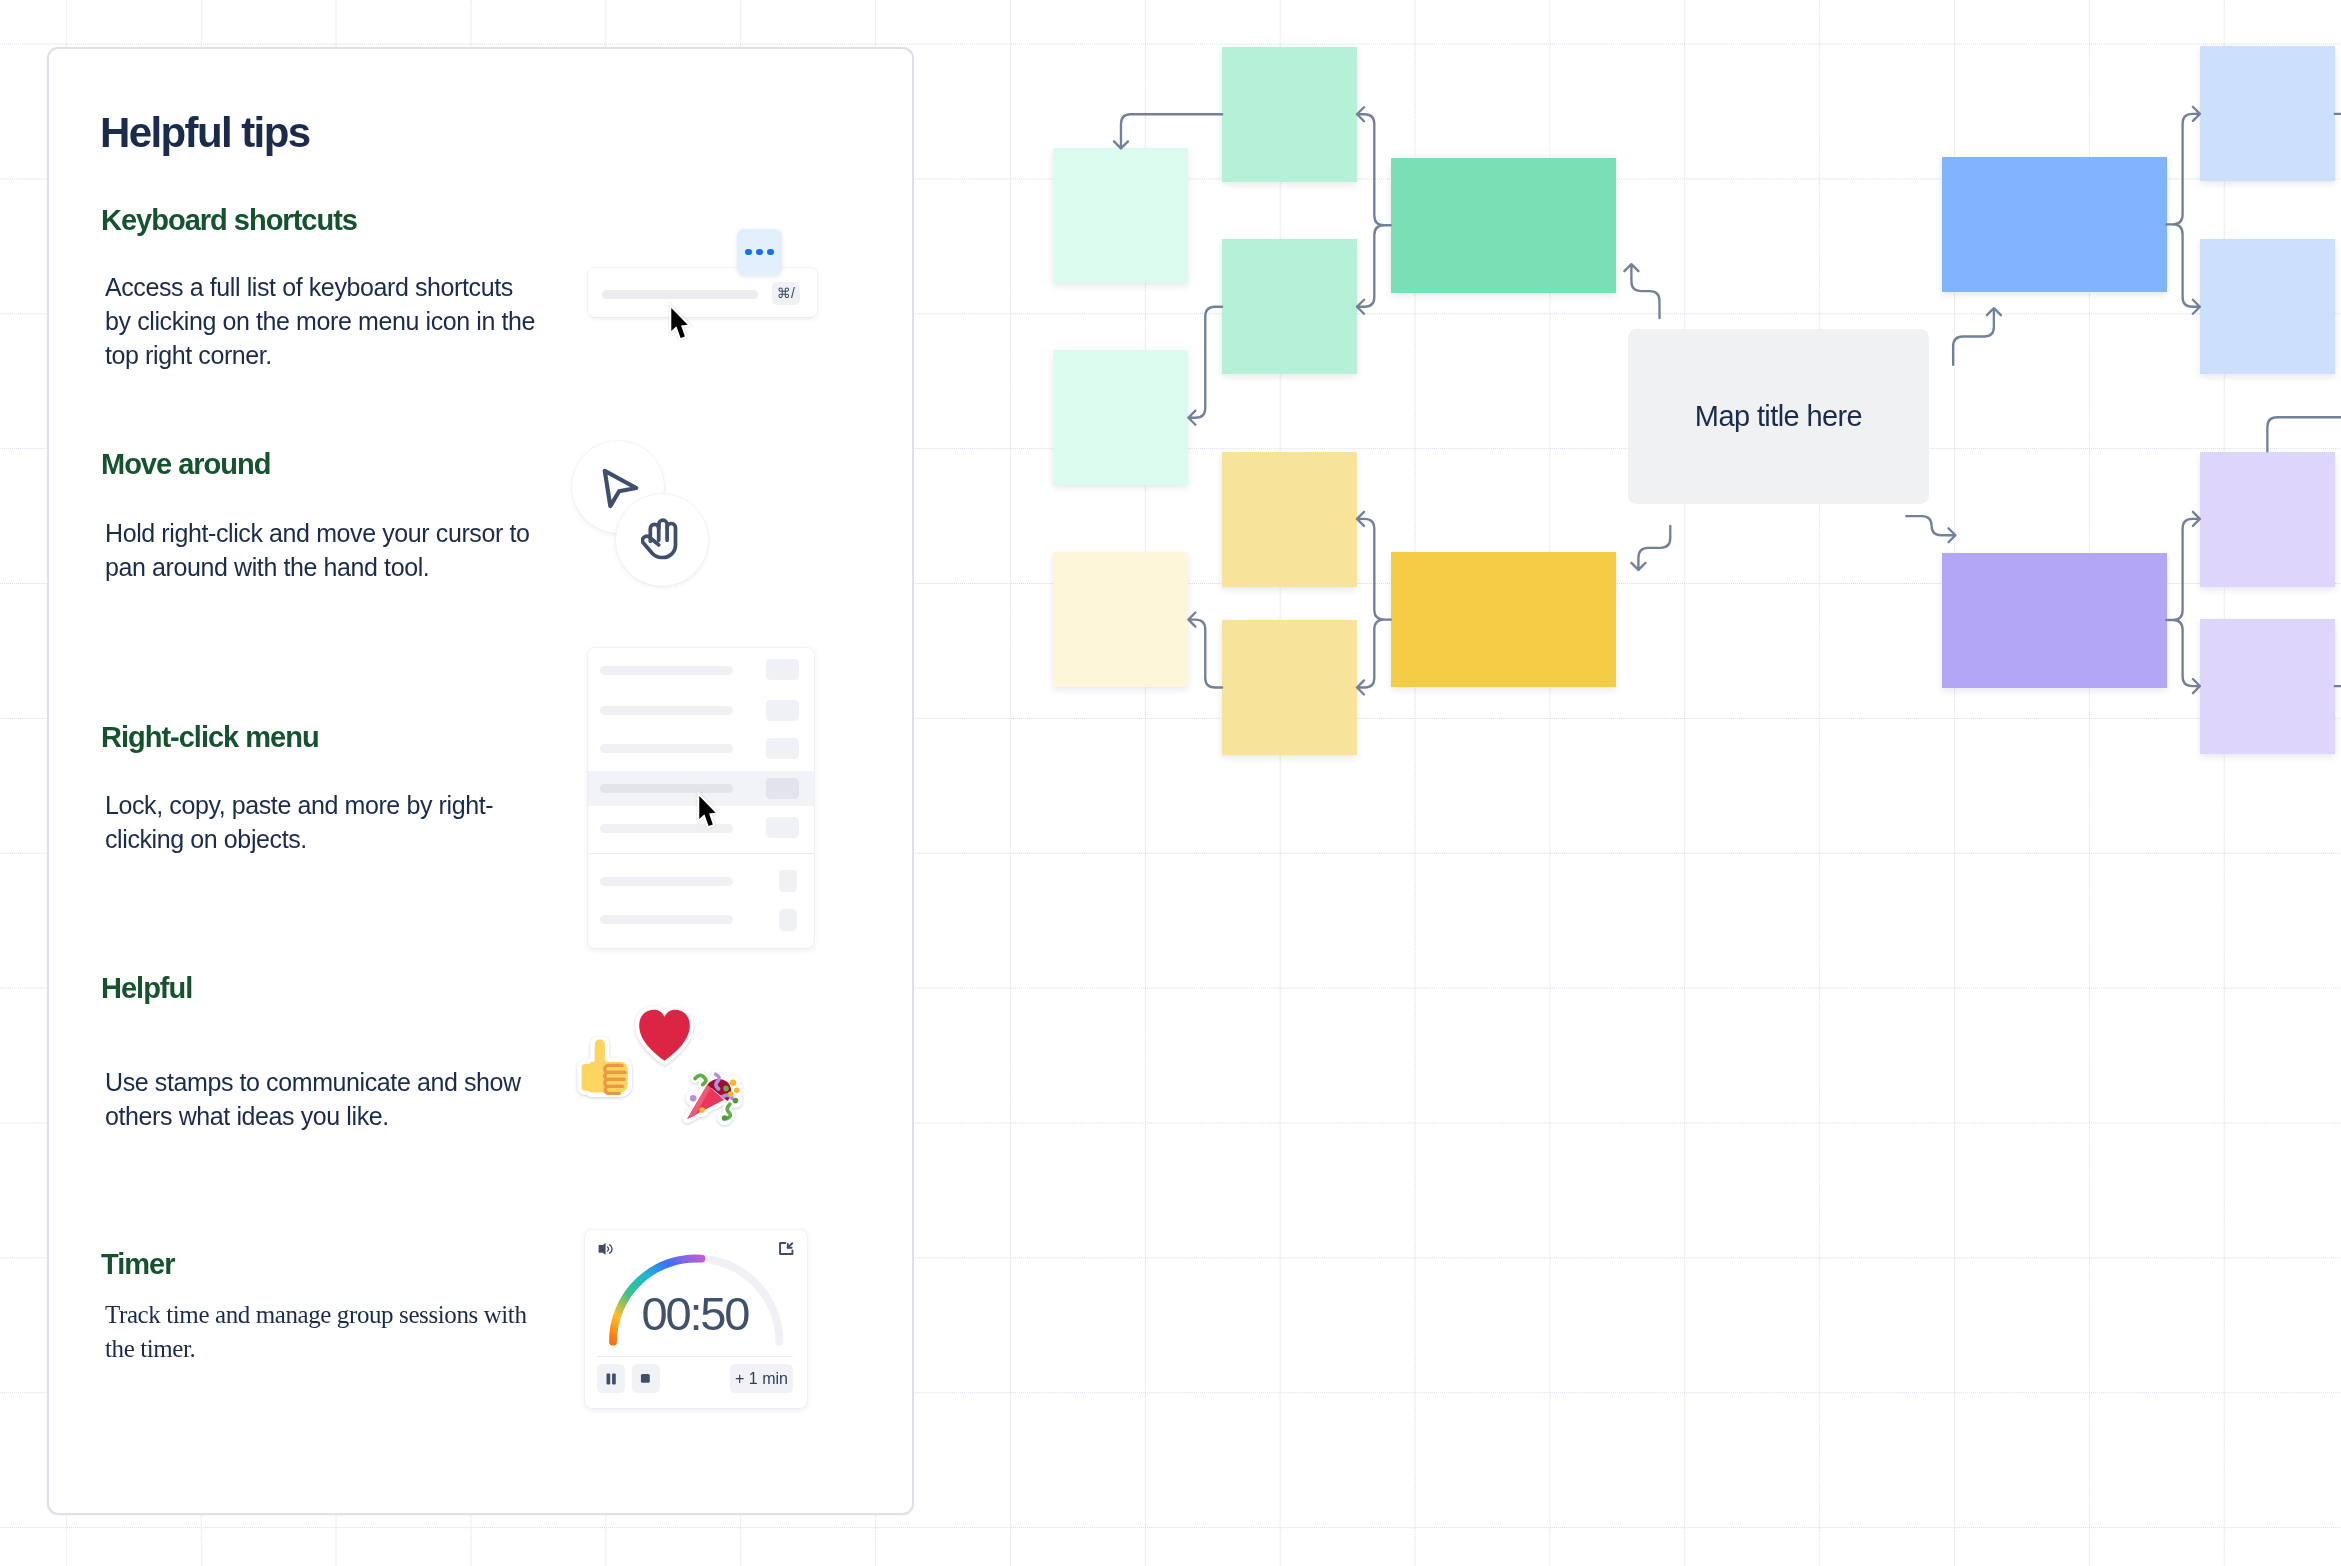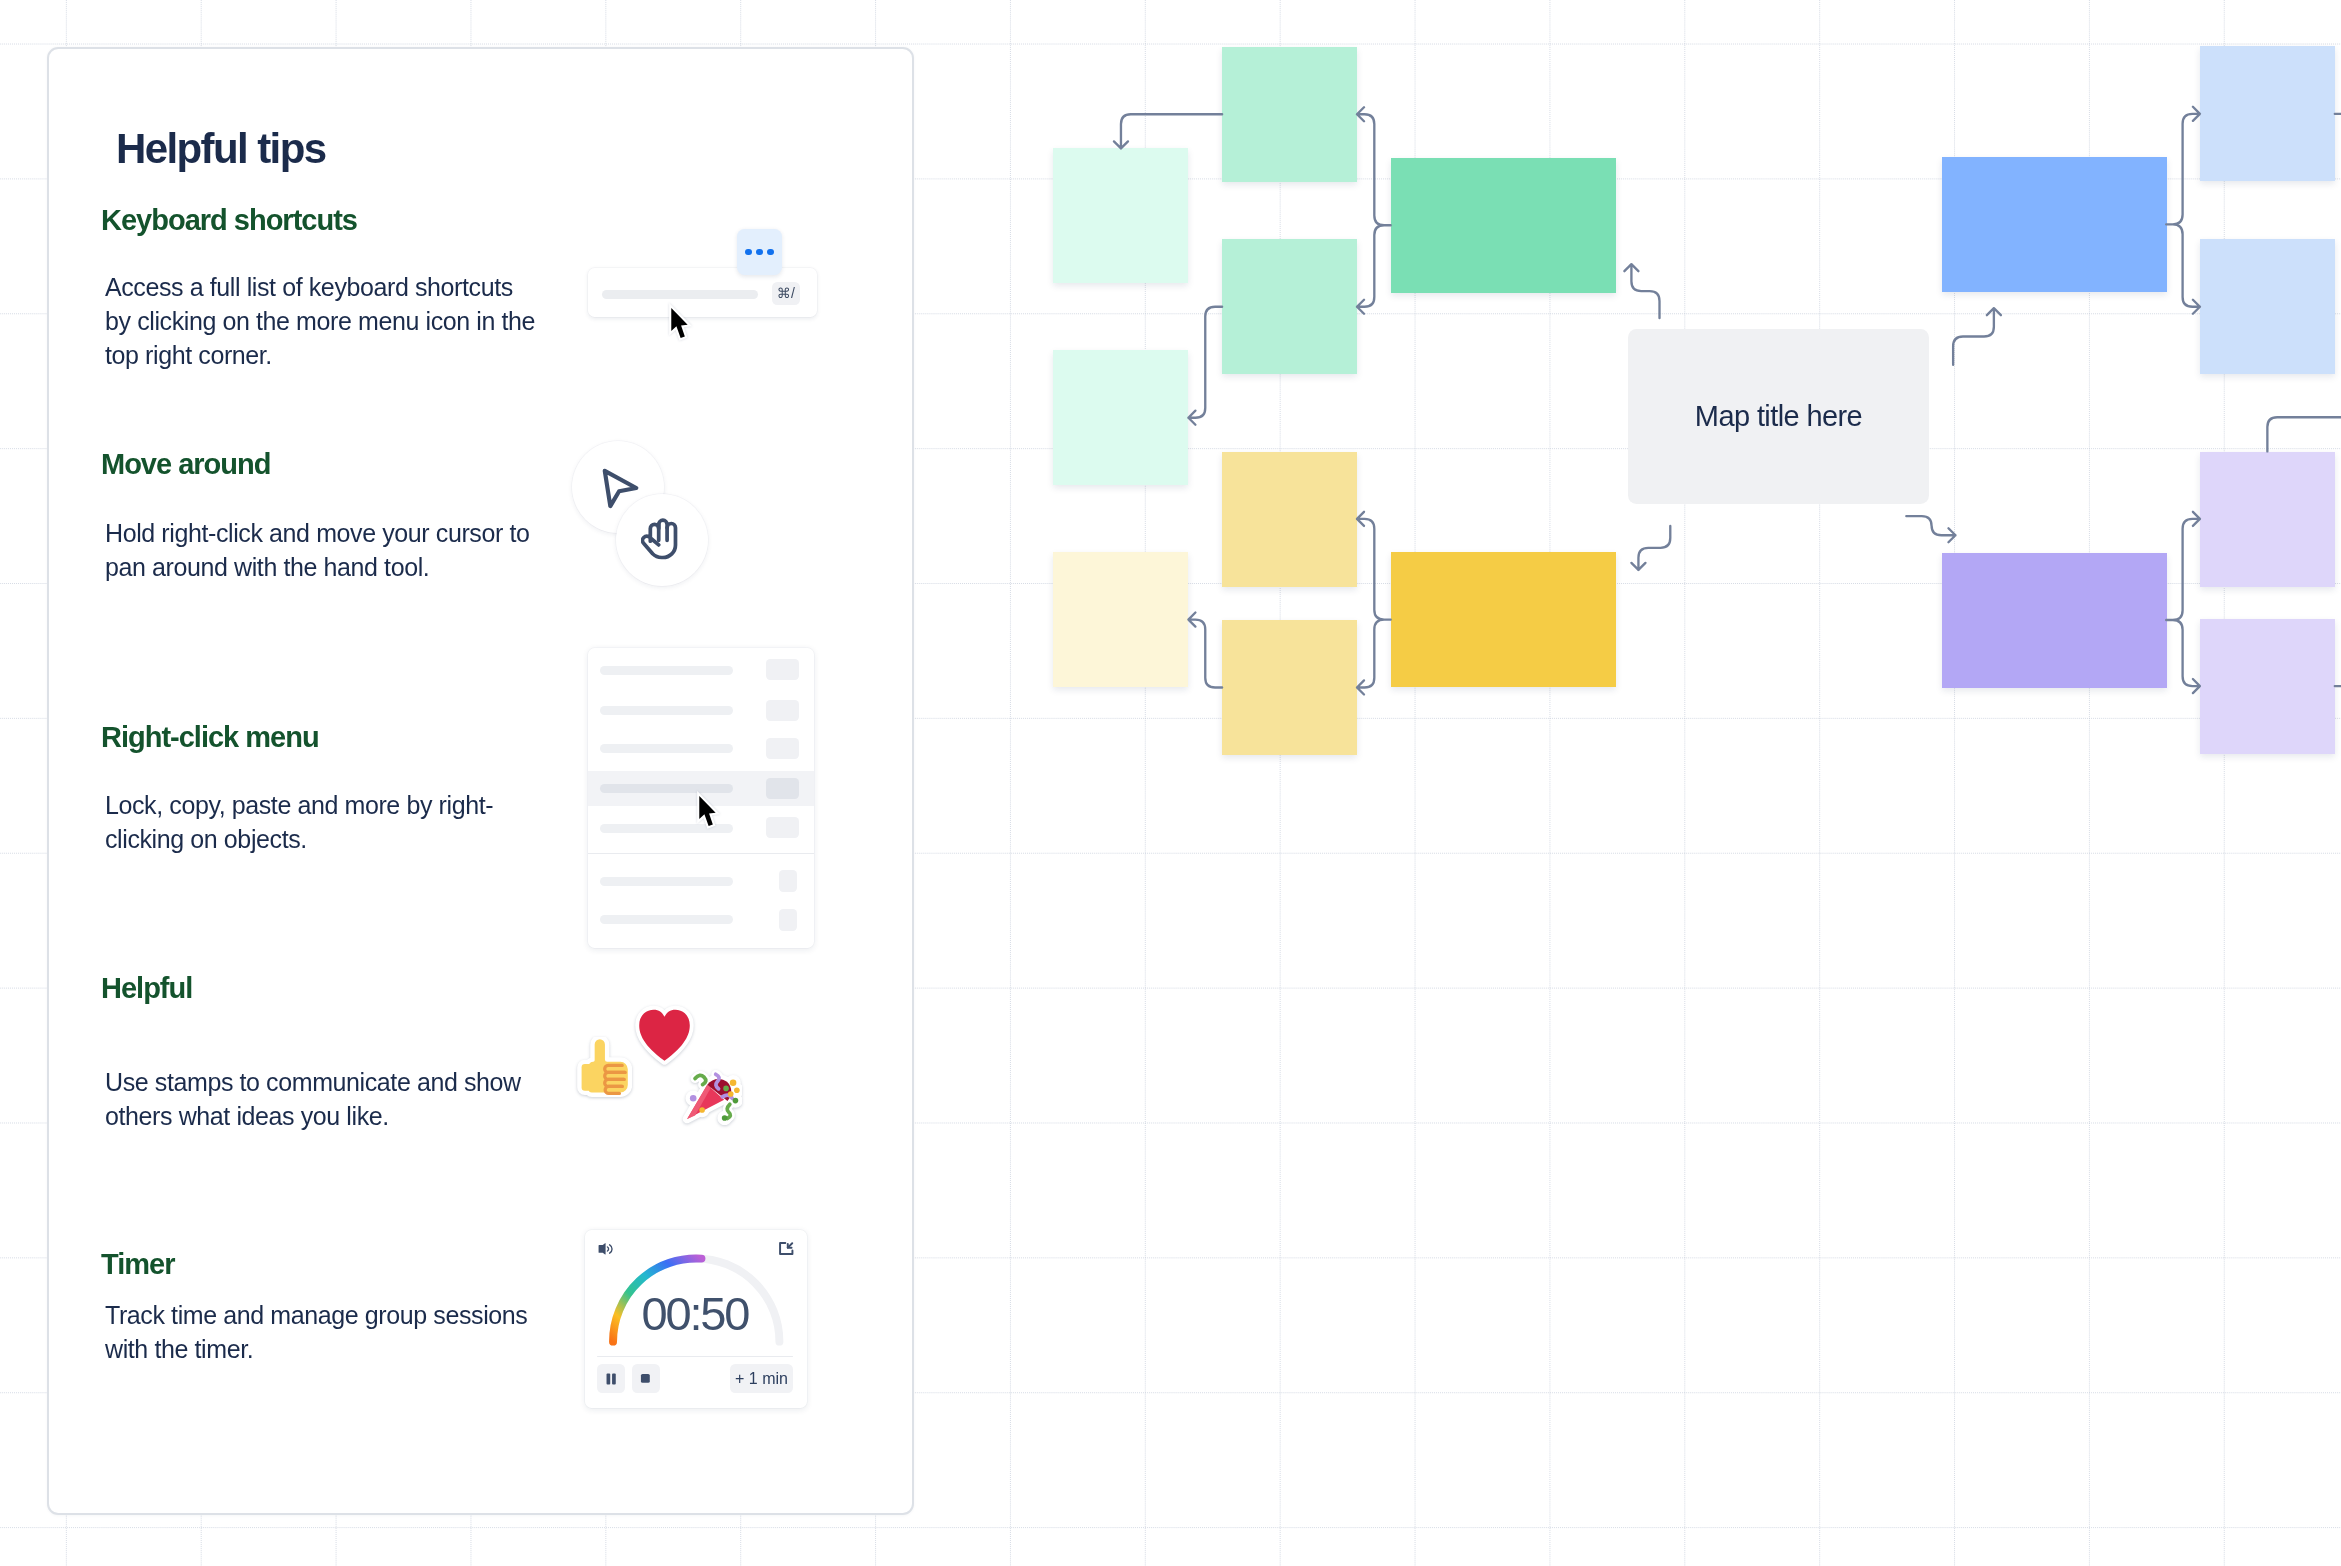--- a/index.html
+++ b/index.html
@@ -20,21 +20,21 @@
   .maptitle{position:absolute;border-radius:8.4px;display:flex;align-items:center;
             justify-content:center;background:#f0f1f3;color:#1b2b4b;}
   .maptitle span{font-size:29px;font-weight:400;letter-spacing:-0.6px;}
   #links{position:absolute;left:0;top:0;width:2551px;height:1566px;}
   #links path{fill:none;stroke:#73809a;stroke-width:5;stroke-linecap:round;stroke-linejoin:round;}
 
   
   #tips{position:absolute;left:47px;top:47px;width:867px;height:1468px;
         background:#fff;border:2.8px solid #dde1e7;border-radius:11.2px;box-sizing:border-box;
         box-shadow:0 0.9px 2.8px rgba(24,39,75,.04);}
-  #tips h1{position:absolute;left:51px;top:63px;margin:16px;font-size:42px;font-weight:700;
+  #tips h1{position:absolute;left:51px;top:63px;margin:0;font-size:42px;font-weight:700;
            color:#1b2b4b;letter-spacing:-1.6px;line-height:1;}
   .sec{position:absolute;left:52px;}
   .sec h2{margin:0;font-size:29px;font-weight:700;color:#14532d;line-height:1;letter-spacing:-1px;}
   .sec p{margin:4px;font-size:25px;font-weight:400;color:#1b2b4b;line-height:34px;
          width:433px;letter-spacing:-0.4px;}
 
   
   .ill{position:absolute;}
   
   #ks-bar{left:539px;top:219px;width:229px;height:49px;background:#fff;border-radius:6.6px;
@@ -177,21 +177,21 @@
         </div>
         <div class="sec" style="top:925px;">
           <h2>Helpful</h2>
         </div>
         <div class="sec" style="top:1012px;">
           <p>Use stamps to communicate and show others what ideas you like.</p>
         </div>
         <div class="sec" style="top:1181px;margin-top:20px;">
           <h2>Timer</h2>
         </div>
-        <div class="sec" style="top:1245px;">
+        <div class="sec" style="top:1245px;font-family:Liberation Serif, serif;">
           <p>Track time and manage group sessions with the timer.</p>
         </div>
       </div>
 
     <div class="ill" id="ks-bar"></div>
     <div class="ill" id="ks-pill"></div>
     <div class="ill" id="ks-key">
       <span>⌘/</span>
     </div>
     <div class="ill" id="ks-btn">

